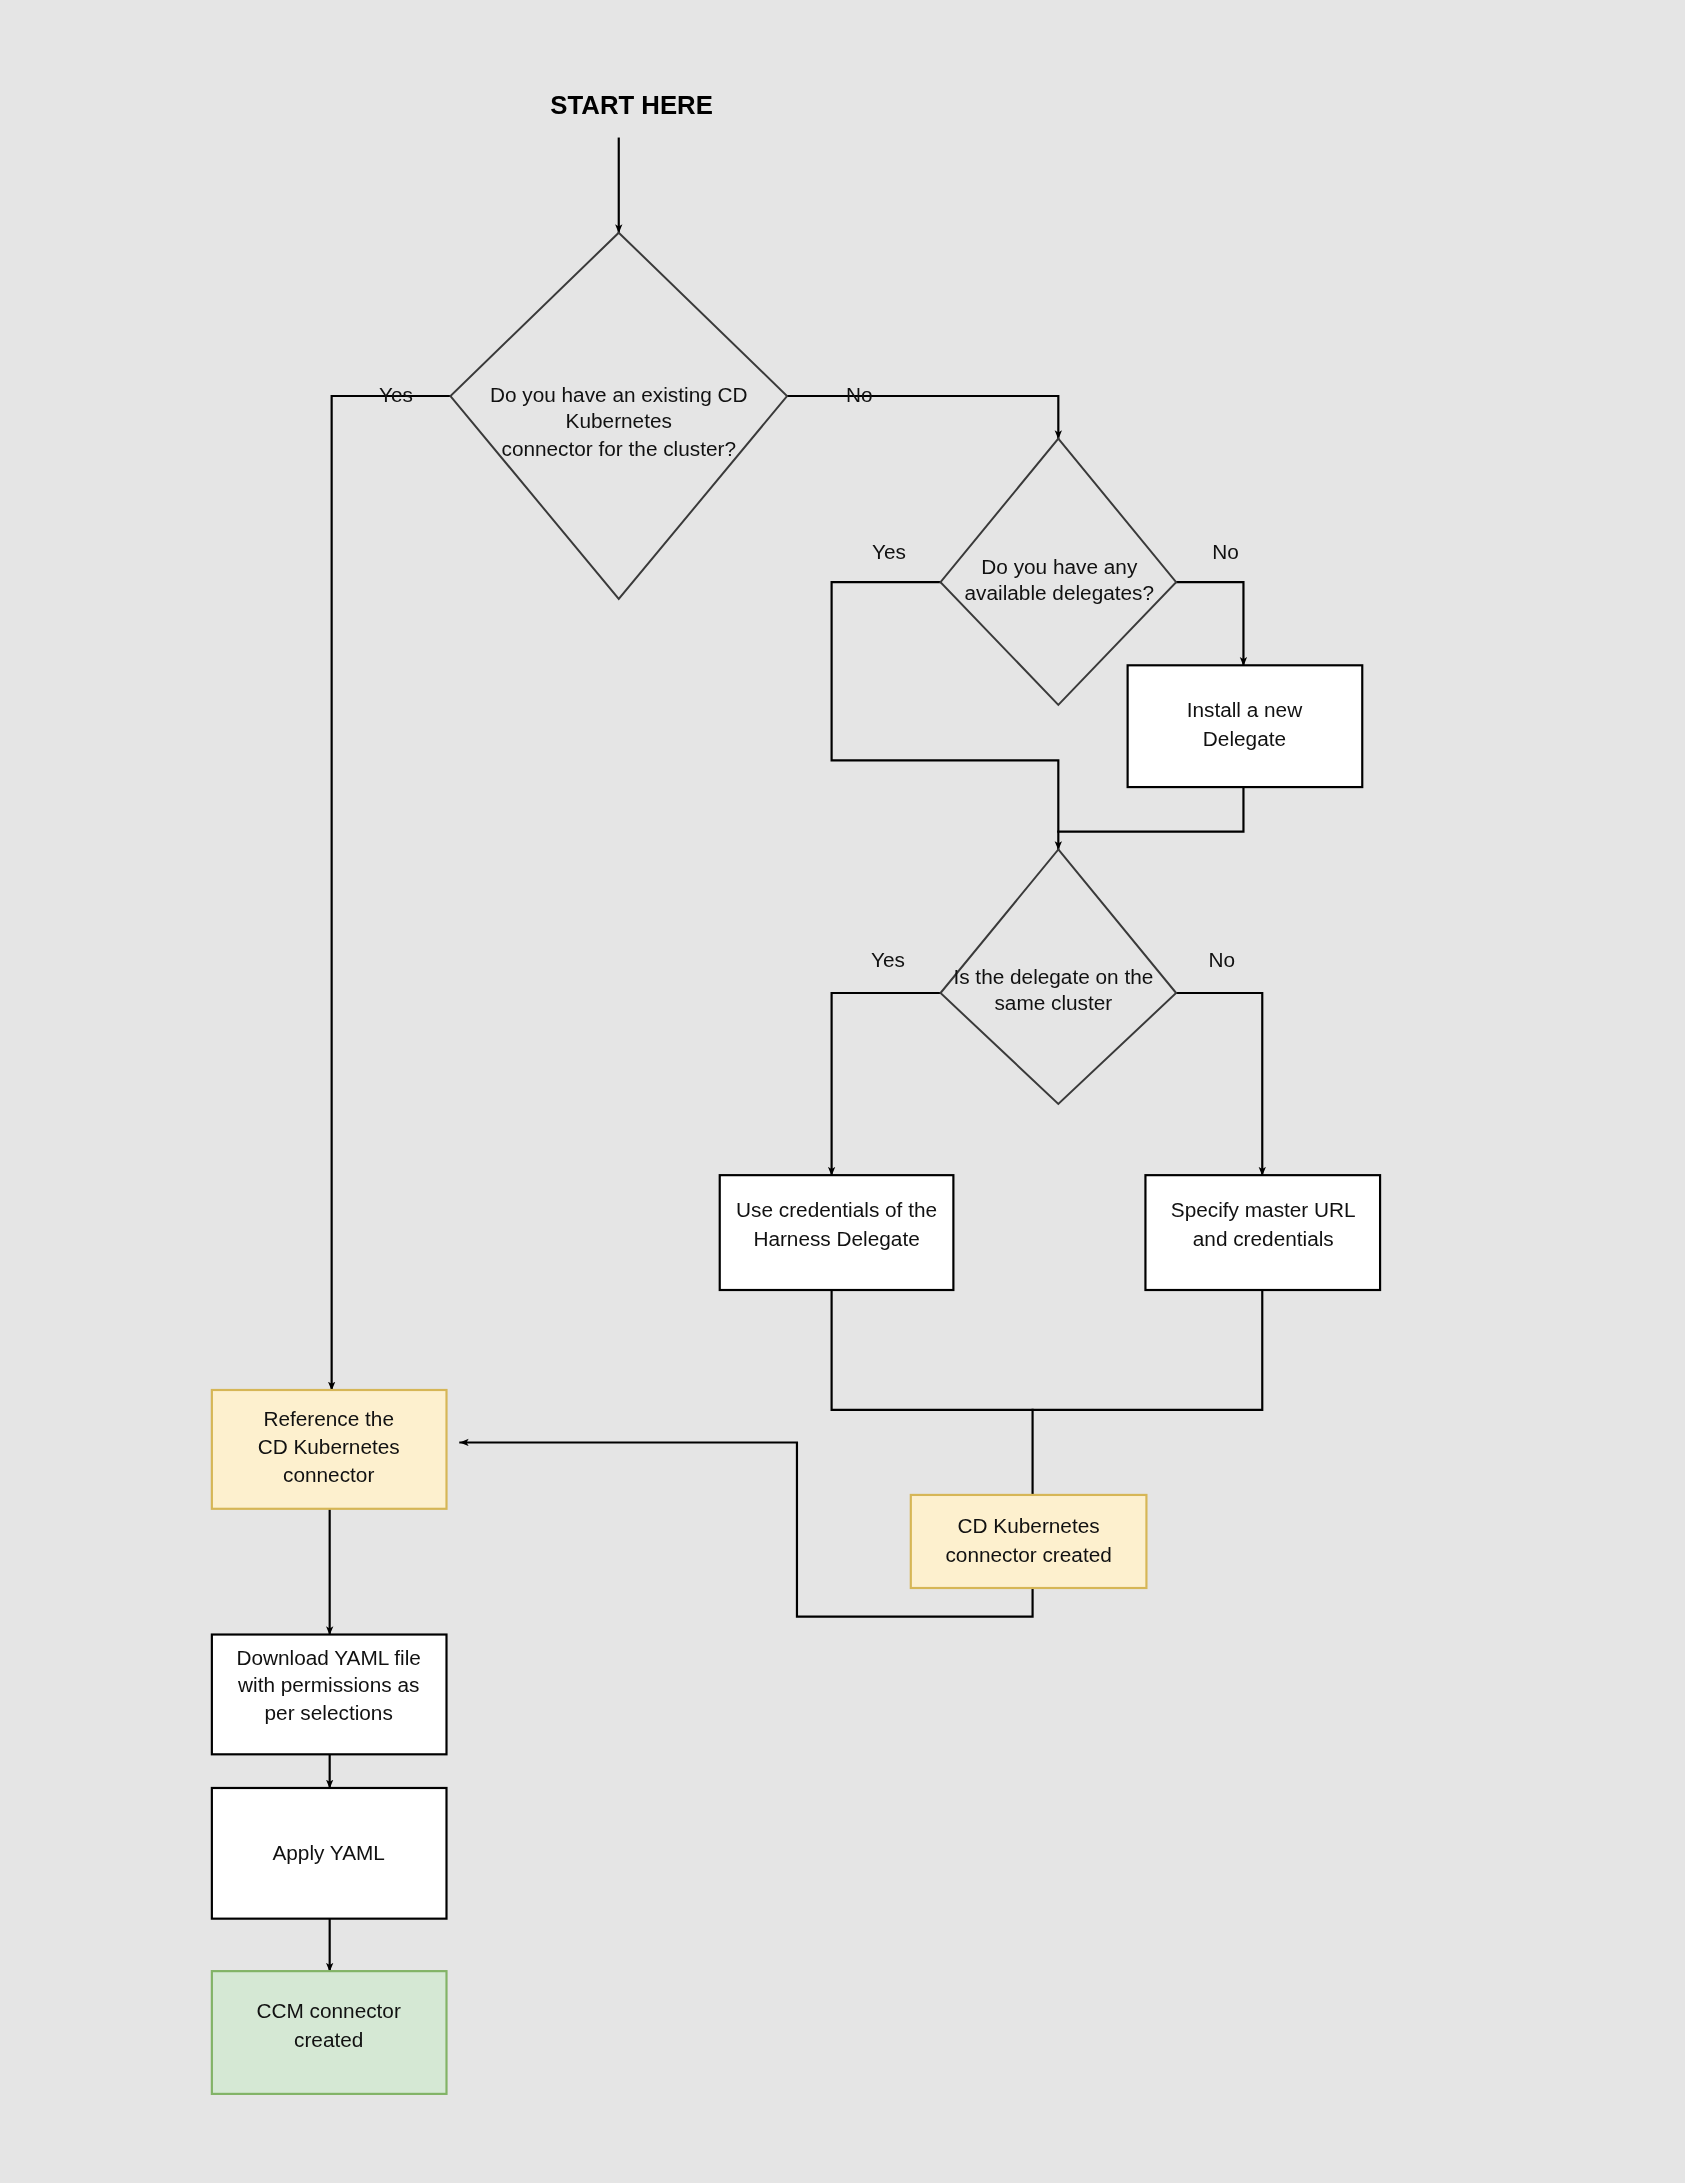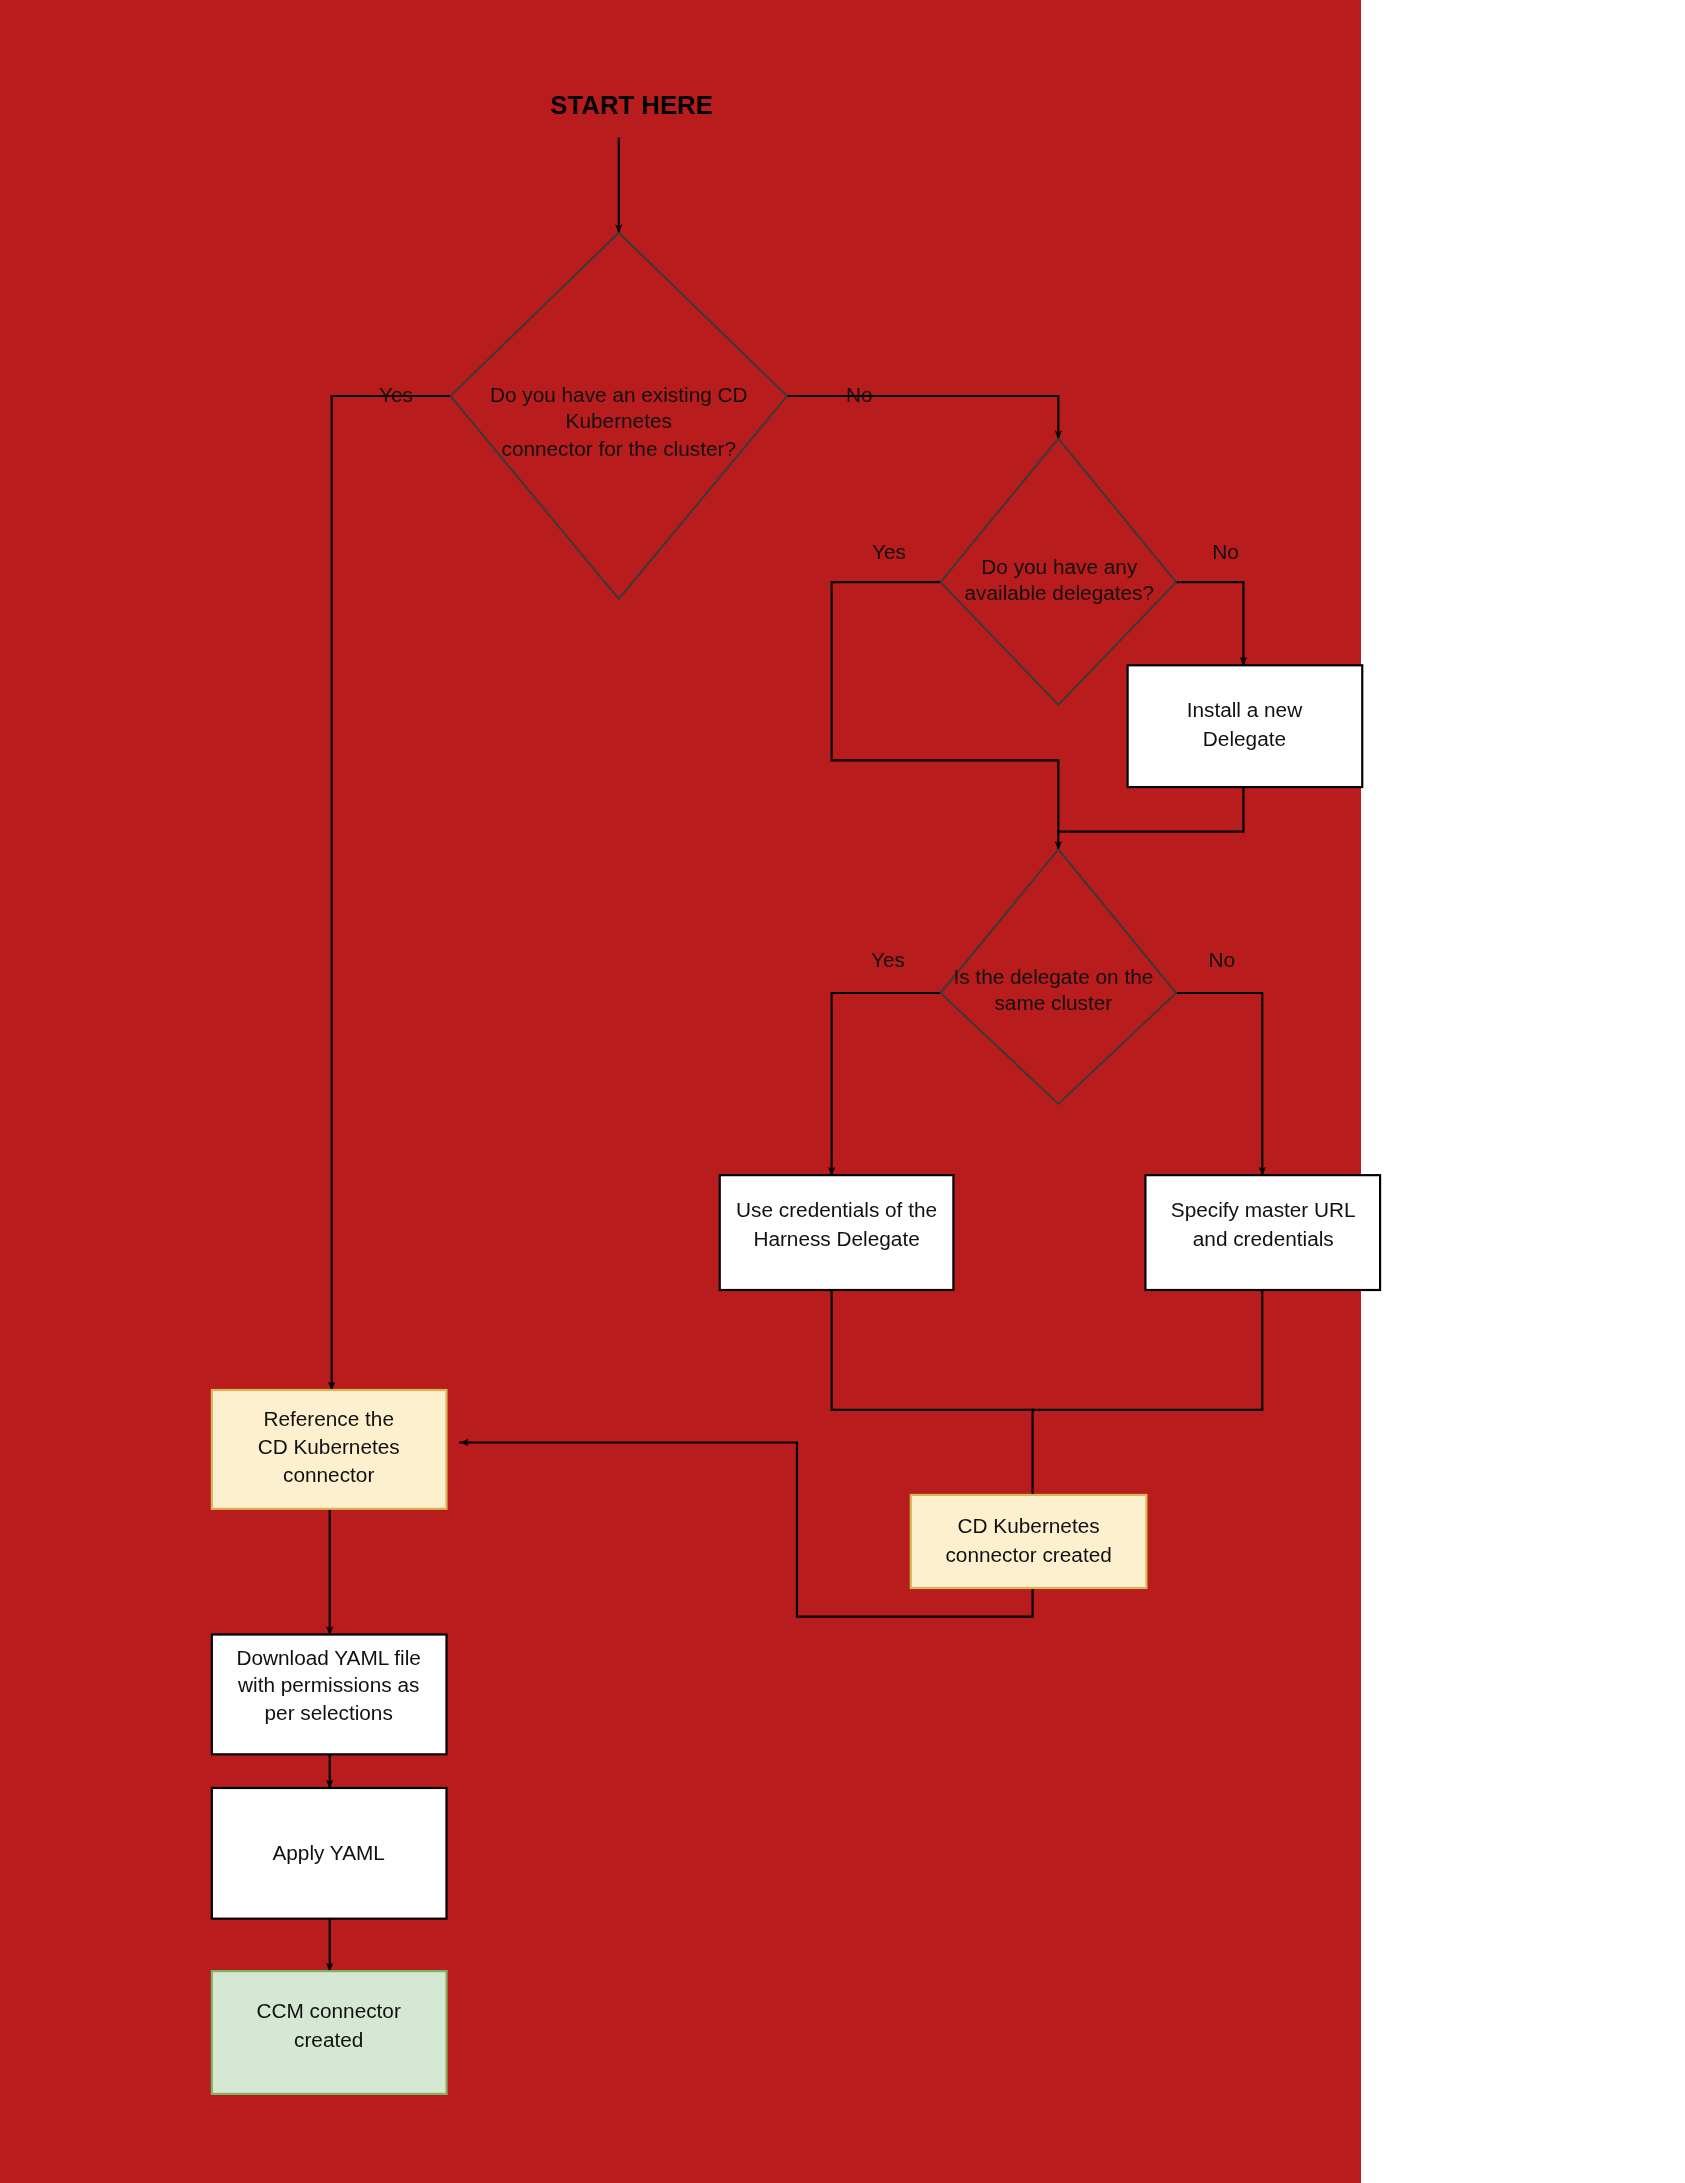--- a/index.html
+++ b/index.html
@@ -8,23 +8,23 @@
     background: #ffffff;
   }
   body {
     width: 1685px;
     height: 2184px;
     font-family: "Liberation Sans", sans-serif;
     overflow: hidden;
   }
   #canvas {
     position: relative;
-    width: 1361px;
+    width: 1685px;
     height: 2184px;
-    background: #b91c1c;
+    background: #e5e5e5;
   }
   svg.diagram {
     position: absolute;
     left: 0;
     top: 0;
     width: 1685px;
     height: 2184px;
   }
   .edge-line {
     stroke: #000000;

